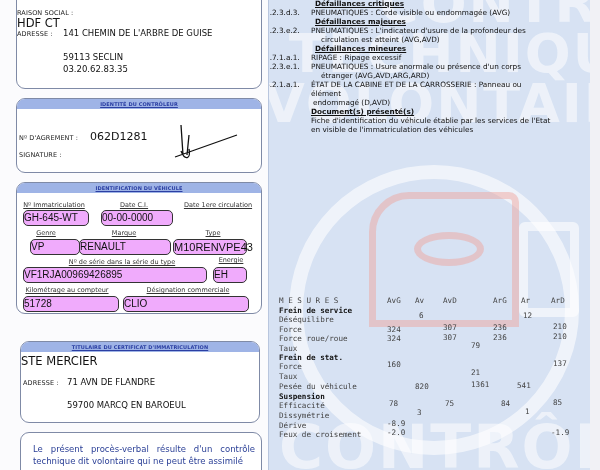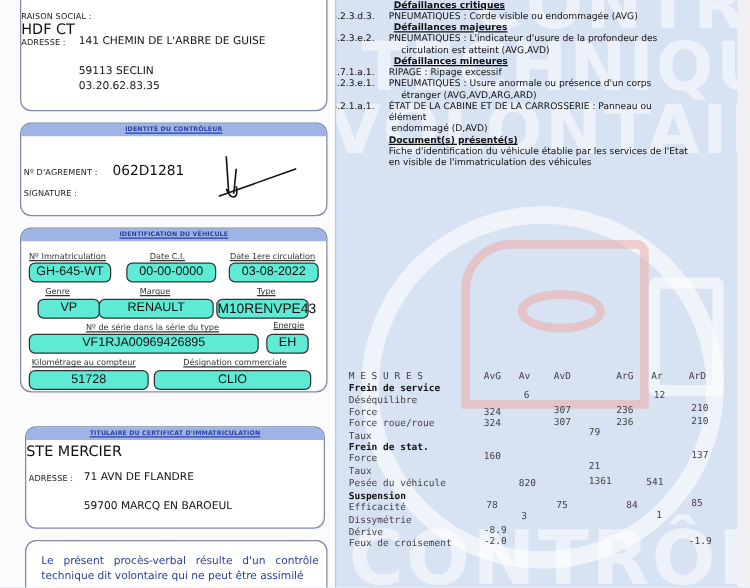--- a/index.html
+++ b/index.html
@@ -9,21 +9,21 @@
   .edge { position:absolute; left:590px; top:0; width:10px; height:470px; background:#f1f1f5; }
 
   .box { position:absolute; border:1px solid #7f8aa6; border-radius:9px; background:#fff; }
   .box-head { position:absolute; left:0; right:0; top:0; height:10px; background:#9fb4e6; border-radius:8px 8px 0 0; font-size:5px; font-weight:bold; text-align:center; line-height:10px; color:#2b3fa3; text-decoration:underline; letter-spacing:0.1px; }
 
   .lbl { position:absolute; font-size:6.5px; color:#222; letter-spacing:0.1px; }
   .val { position:absolute; font-size:8.5px; color:#111; }
   .big { position:absolute; font-size:11px; color:#111; }
 
   .fld-lbl { position:absolute; font-size:6.5px; color:#333; text-align:center; text-decoration:underline; }
-  .fld { position:absolute; border:1px solid #333; border-radius:5px; background:#5eead4; font-size:10px; text-align:center; line-height:14px; height:14px; font-family:"Liberation Sans", sans-serif; }
+  .fld { position:absolute; border:1px solid #333; border-radius:5px; background:#f0abfc; font-size:10px; line-height:14px; height:14px; font-family:"Liberation Sans", sans-serif; }
 
   .notice { position:absolute; left:20px; top:432px; width:240px; height:50px; border:1px solid #7f8aa6; border-radius:9px; background:#fff; }
   .notice p { margin:0; position:absolute; left:12px; top:10px; width:222px; font-size:8.5px; line-height:12px; color:#2a3f96; text-align:justify; }
 
   
   .wm { position:absolute; font-family:"DejaVu Sans", sans-serif; font-weight:bold; color:#ffffff; opacity:0.55; letter-spacing:2px; }
   .defects { position:absolute; left:0; top:0; width:322px; font-size:7.3px; line-height:8.9px; color:#111; }
   .dline { position:absolute; white-space:nowrap; }
   .dhead { font-weight:bold; text-decoration:underline; }
 
@@ -59,21 +59,20 @@
   <div class="box" style="left:16px; top:182px; width:244px; height:130px;">
     <div class="box-head">IDENTIFICATION DU VÉHICULE</div>
 
     <span class="fld-lbl" style="left:4px; top:18px; width:66px;">Nº Immatriculation</span>
     <div class="fld" style="left:6px; top:27px; width:64px;">GH-645-WT</div>
 
     <span class="fld-lbl" style="left:82px; top:18px; width:70px;">Date C.I.</span>
     <div class="fld" style="left:84px; top:27px; width:70px;">00-00-0000</div>
 
     <span class="fld-lbl" style="left:156px; top:18px; width:90px;">Date 1ere circulation</span>
-    <div class="fld" style="left:166px; top:27px; width:70px;">03-08-2022</div>
 
     <span class="fld-lbl" style="left:4px; top:46px; width:50px;">Genre</span>
     <div class="fld" style="left:13px; top:56px; width:48px;">VP</div>
 
     <span class="fld-lbl" style="left:62px; top:46px; width:90px;">Marque</span>
     <div class="fld" style="left:62px; top:56px; width:90px;">RENAULT</div>
 
     <span class="fld-lbl" style="left:156px; top:46px; width:80px;">Type</span>
     <div class="fld" style="left:156px; top:56px; width:72px; font-size:11px;">M10RENVPE43</div>
 

